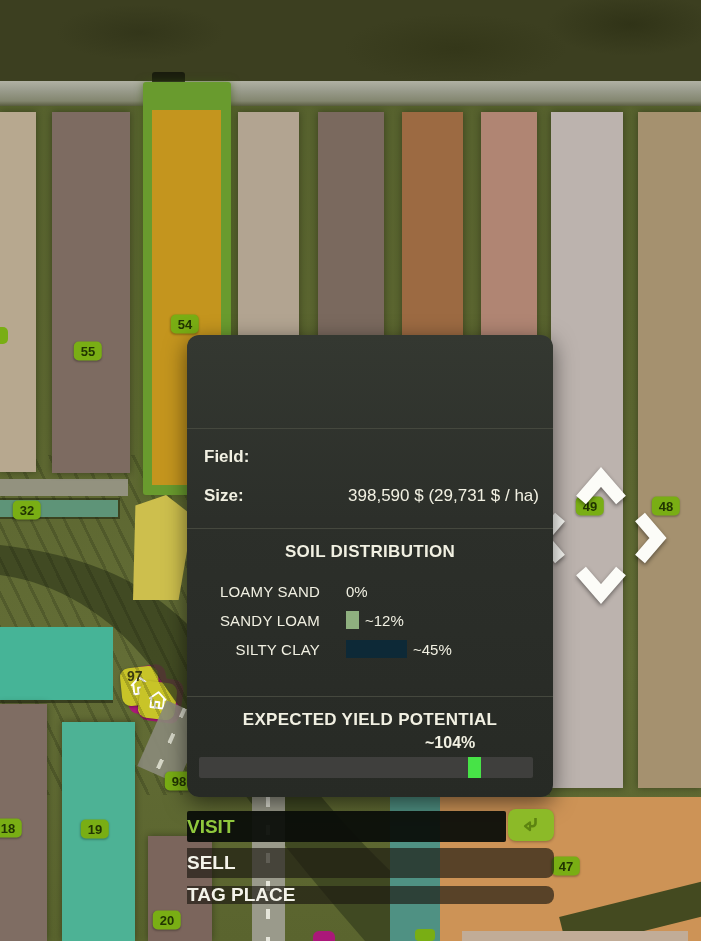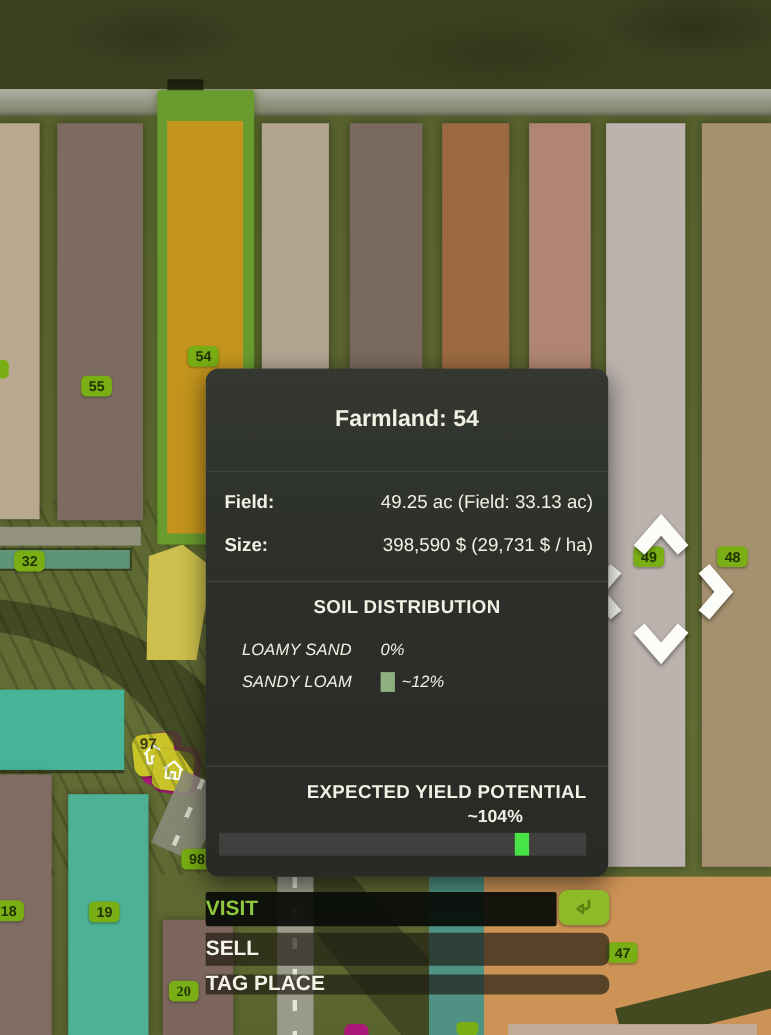--- a/index.html
+++ b/index.html
@@ -43,21 +43,21 @@
   .panel{left:187px;top:335px;width:366px;height:462px;border-radius:12px;z-index:10;
     background:linear-gradient(180deg,#343831 0%,#2c2f2a 40%,#272a25 100%);
     box-shadow:0 6px 22px rgba(0,0,0,.55);color:#f1f0e2;}
   .panel .divider{position:absolute;left:0;width:100%;height:1px;background:#45483e;}
   .p-title{position:absolute;left:0;top:34px;width:100%;text-align:center;
     font-size:21px;font-weight:bold;}
   .kv-label{position:absolute;left:17px;font-size:17px;font-weight:bold;}
   .kv-value{position:absolute;right:14px;font-size:17px;text-align:right;}
   .sec-title{position:absolute;left:0;width:100%;text-align:center;font-size:17px;font-weight:bold;letter-spacing:.3px;}
   .soil-rows{position:absolute;left:0;top:241px;width:100%;}
-  .soil-row{position:relative;height:29px;font-style:italic;}
+  .soil-row{position:relative;height:29px;}
   .soil-label{position:absolute;right:233px;top:50%;transform:translateY(-50%);
     font-size:15px;letter-spacing:.2px;white-space:nowrap;}
   .soil-swatch{position:absolute;left:159px;top:50%;transform:translateY(-50%);height:18px;}
   .soil-pct{position:absolute;top:50%;transform:translateY(-50%);font-size:15px;}
   .yield-pct{position:absolute;top:399px;left:238px;width:86px;font-size:16px;font-weight:bold;}
   .yield-track{position:absolute;left:12px;top:422px;width:334px;height:21px;background:#3f3f3d;
     border-radius:2px;overflow:hidden;}
   .yield-ind{position:absolute;top:0;width:13px;height:100%;}
   
   .btn-bar{position:absolute;left:187px;display:flex;align-items:center;
@@ -122,21 +122,21 @@
 
   <div>
       <span class="badge" style="left: 88px; top: 351px;">55</span>
       <span class="badge" style="left: 185px; top: 324px;">54</span>
       <span class="badge" style="left: 27px; top: 510px;">32</span>
       <span class="badge" style="left: 590px; top: 506px;">49</span>
       <span class="badge" style="left: 666px; top: 506px;">48</span>
       <span class="badge" style="left: 179px; top: 781px;">98</span>
       <span class="badge" style="left: 8px; top: 828px;">18</span>
       <span class="badge" style="left: 95px; top: 829px;">19</span>
-      <span class="badge" style="left: 167px; top: 901px; font-family: Liberation Serif, serif;">20</span>
+      <span class="badge" style="left: 167px; top: 920px;">20</span>
       <span class="badge" style="left: 566px; top: 866px;">47</span>
     </div>
 
   <div class="marker">
     <div class="mk-magenta" style="left:126px;top:666px;width:42px;height:46px;transform:rotate(-10deg);"></div>
     <div class="mk-magenta" style="left:140px;top:678px;width:42px;height:44px;transform:rotate(8deg);"></div>
     <div class="mk-yellow" style="left:121px;top:667px;width:38px;height:38px;transform:rotate(-6deg);">
       <svg width="26" height="26" viewBox="0 0 24 24">
           <path d="M4,11 L12,4 L20,11 M6,10 V19 H18 V10 M10,19 V13.5 H14 V19" fill="none" stroke="#ffffff" stroke-width="1.8" stroke-linejoin="round"></path>
         </svg>
@@ -150,45 +150,48 @@
   </div>
 
   <svg class="abs nav-svg" viewBox="0 0 701 941">
     <polyline points="581,500 601,477 621,500"></polyline>
     <polyline points="581,571 601,594 621,571"></polyline>
     <polyline points="640,517 658,538 640,559"></polyline>
     <polyline points="560,517 542,538 560,559"></polyline>
   </svg>
 
   <div class="abs panel">
-    <div class="p-title">Farmland: 54</div>
     <div class="divider" style="top:93px;"></div>
 
     <div class="kv-label" style="top:112px;">Field:</div>
-    <div class="kv-value" style="top:112px;">49.25 ac (Field: 33.13 ac)</div>
     <div class="kv-label" style="top:151px;">Size:</div>
     <div class="kv-value" style="top:151px;">398,590 $ (29,731 $ / ha)</div>
 
     <div class="divider" style="top:193px;"></div>
     <div class="sec-title" style="top:207px;">SOIL DISTRIBUTION</div>
 
     <div class="soil-rows">
         <div class="soil-row">
           <span class="soil-label">LOAMY SAND</span>
           <span class="soil-pct" style="left: 159px;">0%</span>
         </div>
         <div class="soil-row">
           <span class="soil-label">SANDY LOAM</span>
           <span class="soil-swatch" style="width: 13px; background: rgb(143, 176, 127);"></span>
           <span class="soil-pct" style="left: 178px;">~12%</span>
         </div>
+        <div class="soil-row">
+          <span class="soil-label">SILTY CLAY</span>
+          <span class="soil-swatch" style="width: 61px; background: rgb(13, 41, 55);"></span>
+          <span class="soil-pct" style="left: 226px;">~45%</span>
+        </div>
       </div>
 
     <div class="divider" style="top:361px;"></div>
-    <div class="sec-title" style="top:375px;margin-left:36px;">EXPECTED YIELD POTENTIAL</div>
+    <div class="sec-title" style="top:375px;">EXPECTED YIELD POTENTIAL</div>
     <div class="yield-pct">~104%</div>
     <div class="yield-track">
       <div class="yield-ind" style="left: 269px; background: rgb(71, 227, 71);"></div>
     </div>
   </div>
 
   <div class="btn-bar visit-bar">
     <span>VISIT</span>
   </div>
   <div class="enter-btn">

